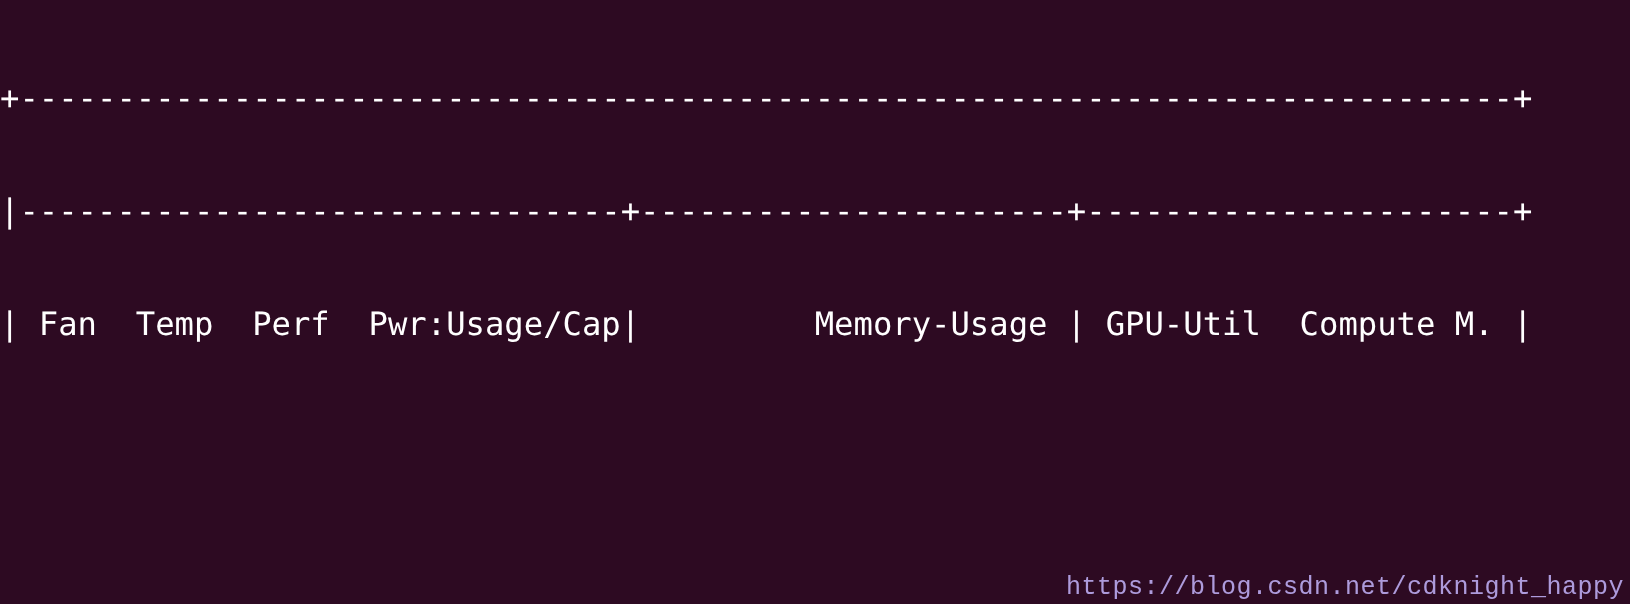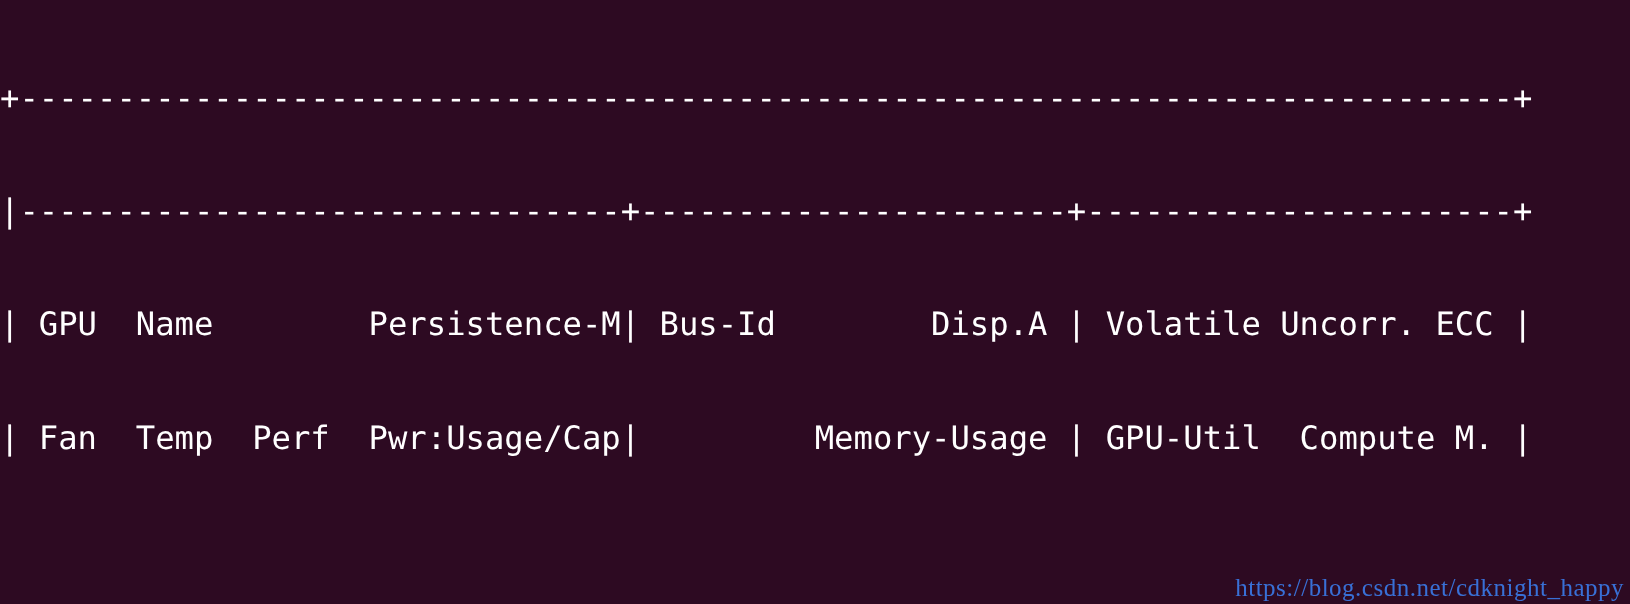--- a/index.html
+++ b/index.html
@@ -35,36 +35,35 @@
     display: block;
     height: 37.8px;
     white-space: pre;
     font-variant-ligatures: none;
     text-rendering: geometricPrecision;
   }
   #watermark {
     position: absolute;
     right: 6px;
     bottom: 2px;
-    font-family: Liberation Serif, serif;
+    font-family: Liberation Mono, monospace;
     font-size: 25px;
-    color: #3b82f6;
+    color: #c4b5fd;
     opacity: 0.85;
     white-space: pre;
     pointer-events: none;
     letter-spacing: 0.5px;
   }
 </style>
 </head>
 <body>
 
 <div id="terminal" style="font-size: 32.2311px;">
   <span class="line">+-----------------------------------------------------------------------------+</span>
   <span class="line">|-------------------------------+----------------------+----------------------+</span>
-  <span class="line">| GPU  Name        Persistence-M| Bus-Id        Disp.A | Volatile Uncorr. ECC |</span>
   <span class="line">| Fan  Temp  Perf  Pwr:Usage/Cap|         Memory-Usage | GPU-Util  Compute M. |</span>
   
   
   
   
   
   
   
   
   

